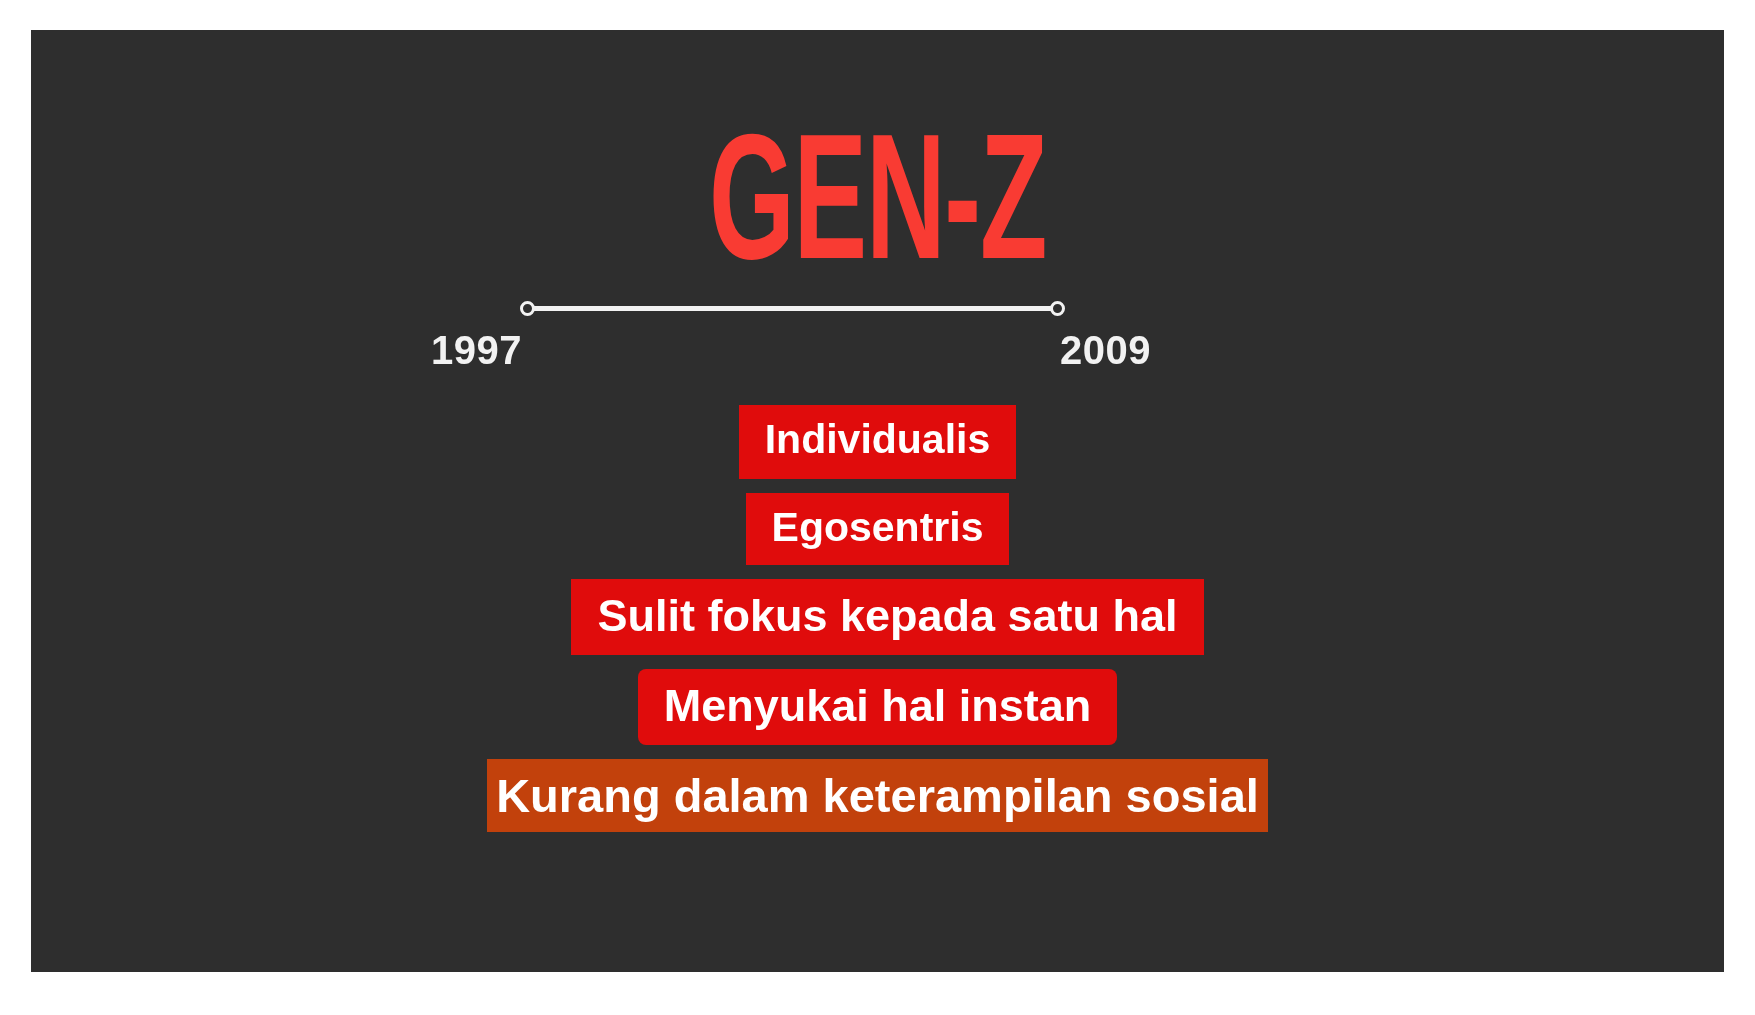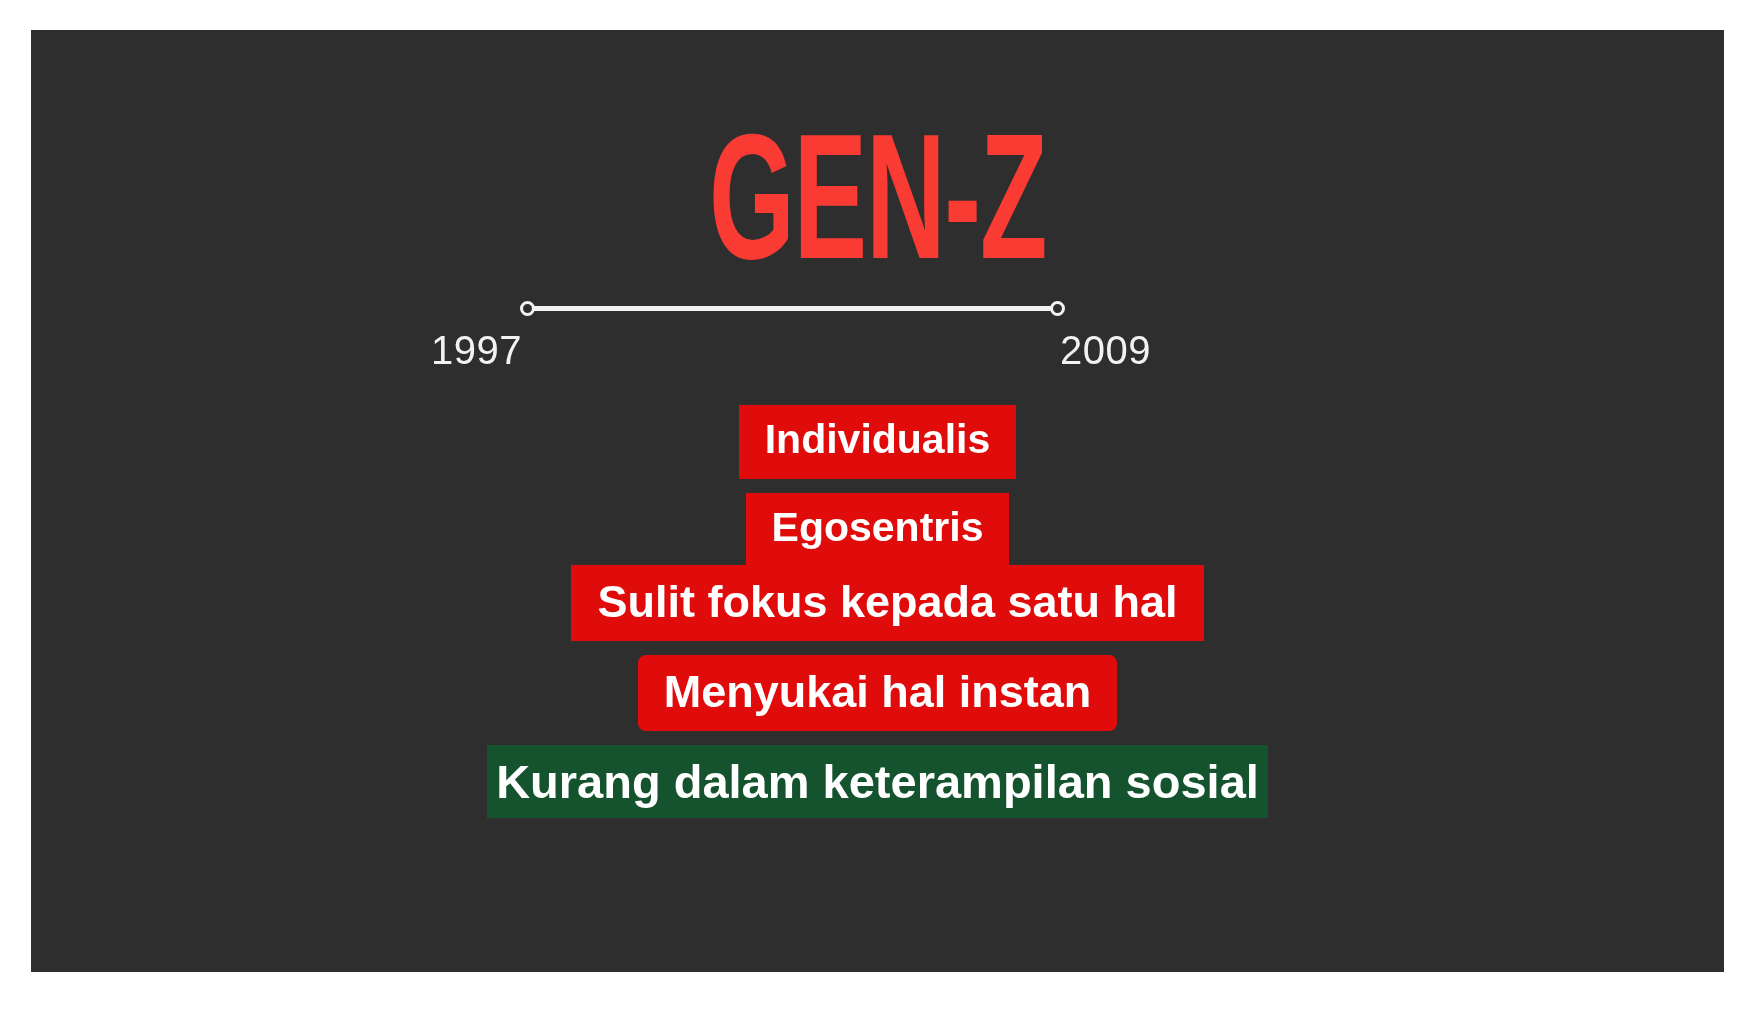--- a/index.html
+++ b/index.html
@@ -80,21 +80,21 @@
 
   #years {
     position: absolute;
     left: 400px;
     top: 298px;
     width: 720px;
     display: flex;
     justify-content: space-between;
     color: #f2f2f2;
     font-size: 40px;
-    font-weight: normal;
+    font-weight: bold;
     letter-spacing: 0.5px;
   }
 
   
   #traits {
     position: absolute;
     left: 0;
     top: 375px;
     width: 100%;
     display: flex;
@@ -103,34 +103,34 @@
   }
   .trait {
     background: #e00c0c;
     color: #ffffff;
     font-weight: bold;
     line-height: 1.0;
     white-space: nowrap;
     text-align: center;
   }
   .trait-1 { font-size: 41px; padding: 14px 26px 19px; margin-bottom: 14px; }
-  .trait-2 { font-size: 41px; padding: 14px 26px 17px; }
+  .trait-2 { font-size: 41px; padding: 14px 26px 17px; margin-bottom: 14px; }
   .trait-3 { font-size: 45px; padding: 14px 26px 17px; margin-bottom: 14px; margin-left: 20px; }
   .trait-4 { font-size: 45px; padding: 14px 26px 17px; margin-bottom: 14px; border-radius: 8px; }
 
   .trait-5 {
     display: flex;
     flex-direction: column;
     align-items: center;
     padding: 0;
     background: transparent;
     margin-bottom: 0;
   }
   .trait-5-main {
-    background: #14532d;
+    background: #c2410c;
     font-size: 47px;
     padding: 13px 9px 13px;
     line-height: 1.0;
   }
   .trait-5-sub {
     background: #e00c0c;
     font-size: 28px;
     padding: 6px 18px 11px;
     line-height: 1.0;
     margin-top: -8px;

